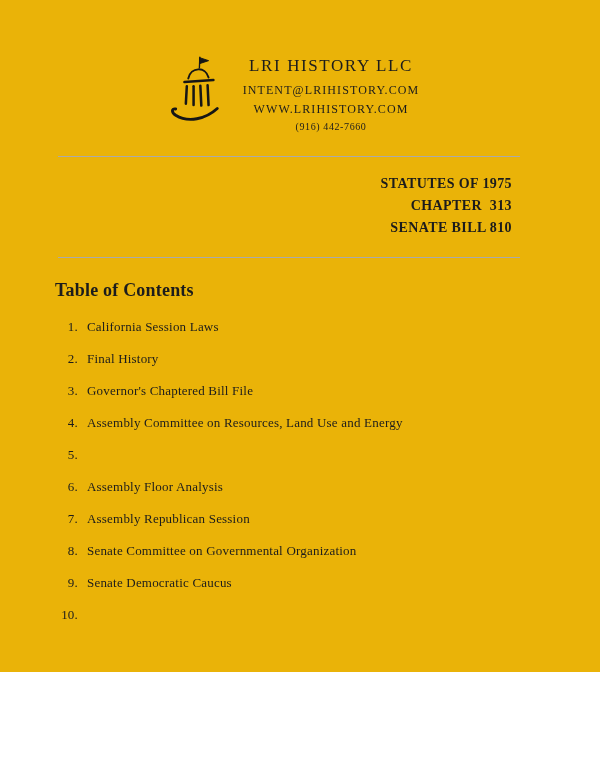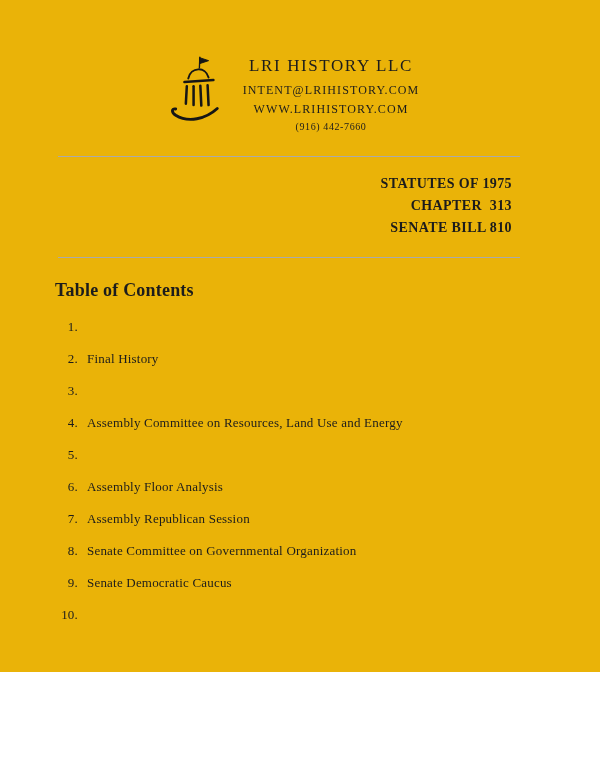--- a/index.html
+++ b/index.html
@@ -146,27 +146,29 @@
     <div class="statute-line">SENATE BILL 810</div>
   </div>
 
   <hr class="rule rule-bottom">
 
   <h2 class="toc-title">Table of Contents</h2>
 
   <ol class="toc-list">
     <li class="toc-item">
       <span class="toc-num">1.</span>
+      <span class="toc-label">California Session Laws</span>
     </li>
     <li class="toc-item">
       <span class="toc-num">2.</span>
       <span class="toc-label">Final History</span>
     </li>
     <li class="toc-item">
       <span class="toc-num">3.</span>
+      <span class="toc-label">Governor's Chaptered Bill File</span>
     </li>
     <li class="toc-item">
       <span class="toc-num">4.</span>
       <span class="toc-label">Assembly Committee on Resources, Land Use and Energy</span>
     </li>
     <li class="toc-item">
       <span class="toc-num">5.</span>
     </li>
     <li class="toc-item">
       <span class="toc-num">6.</span>

